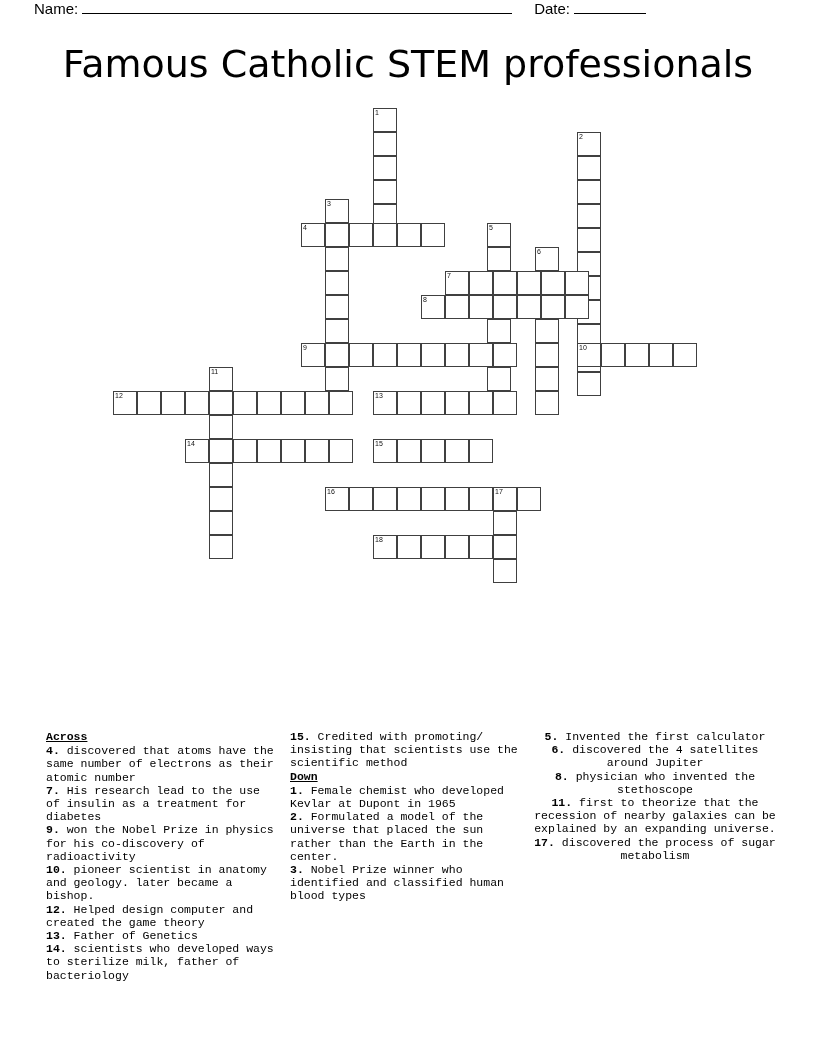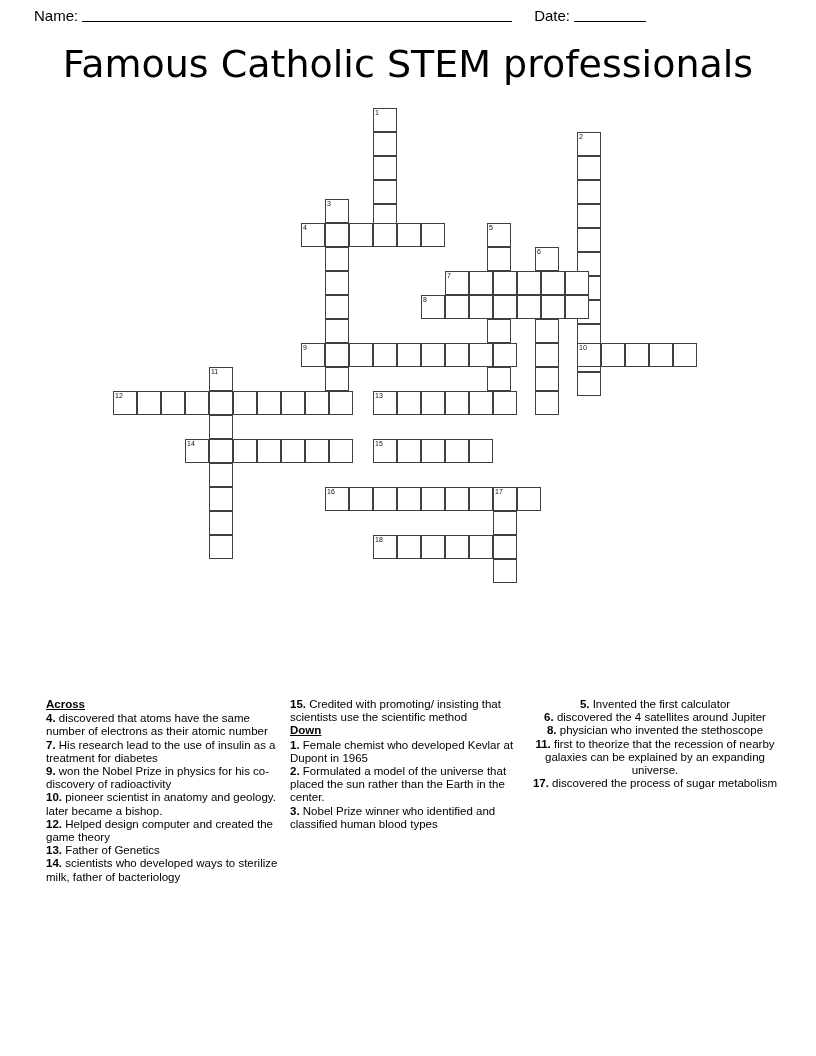--- a/index.html
+++ b/index.html
@@ -9,21 +9,21 @@
     font-family:"Liberation Sans", sans-serif;
     color:#000;
     position:relative;
     overflow:hidden;
   }
   .page { position:relative; width:816px; height:1056px; }
 
   
   .namebar {
     position:absolute; left:34px; top:0px; width:748px; height:30px;
-    display:flex; align-items:center; gap:0px;
+    display:flex; align-items:flex-start; gap:0px;
     font-size:15px;
   }
   .namebar .lbl { font-size:15px; white-space:nowrap; }
   .namebar .rule {
     display:inline-block;
     border-bottom:1px solid #000;
     height:13px;
     margin:0 4px;
   }
   .rule-name { width:430px; }
@@ -58,21 +58,22 @@
     font-family:"Liberation Sans", sans-serif;
     color:#111;
   }
 
   
   .clues { position:absolute; left:0; top:698px; width:816px; }
   .clue-col {
     position:absolute;
     font-size:11.5px;
     line-height:13.2px;
-    font-family:Liberation Sans, sans-serif;
+    font-family:Liberation Mono, monospace;
+    margin-top:32px;
   }
   #clue-col-1 { left:46px; top:0px; width:232px; }
   #clue-col-2 { left:290px; top:0px; width:228px; }
   #clue-col-3 { left:530px; top:0px; width:250px;text-align:center; }
   .section-head {
     font-weight:bold;
     text-decoration:underline;
     font-size:11.5px;
     margin-bottom:1px;
     display:block;

